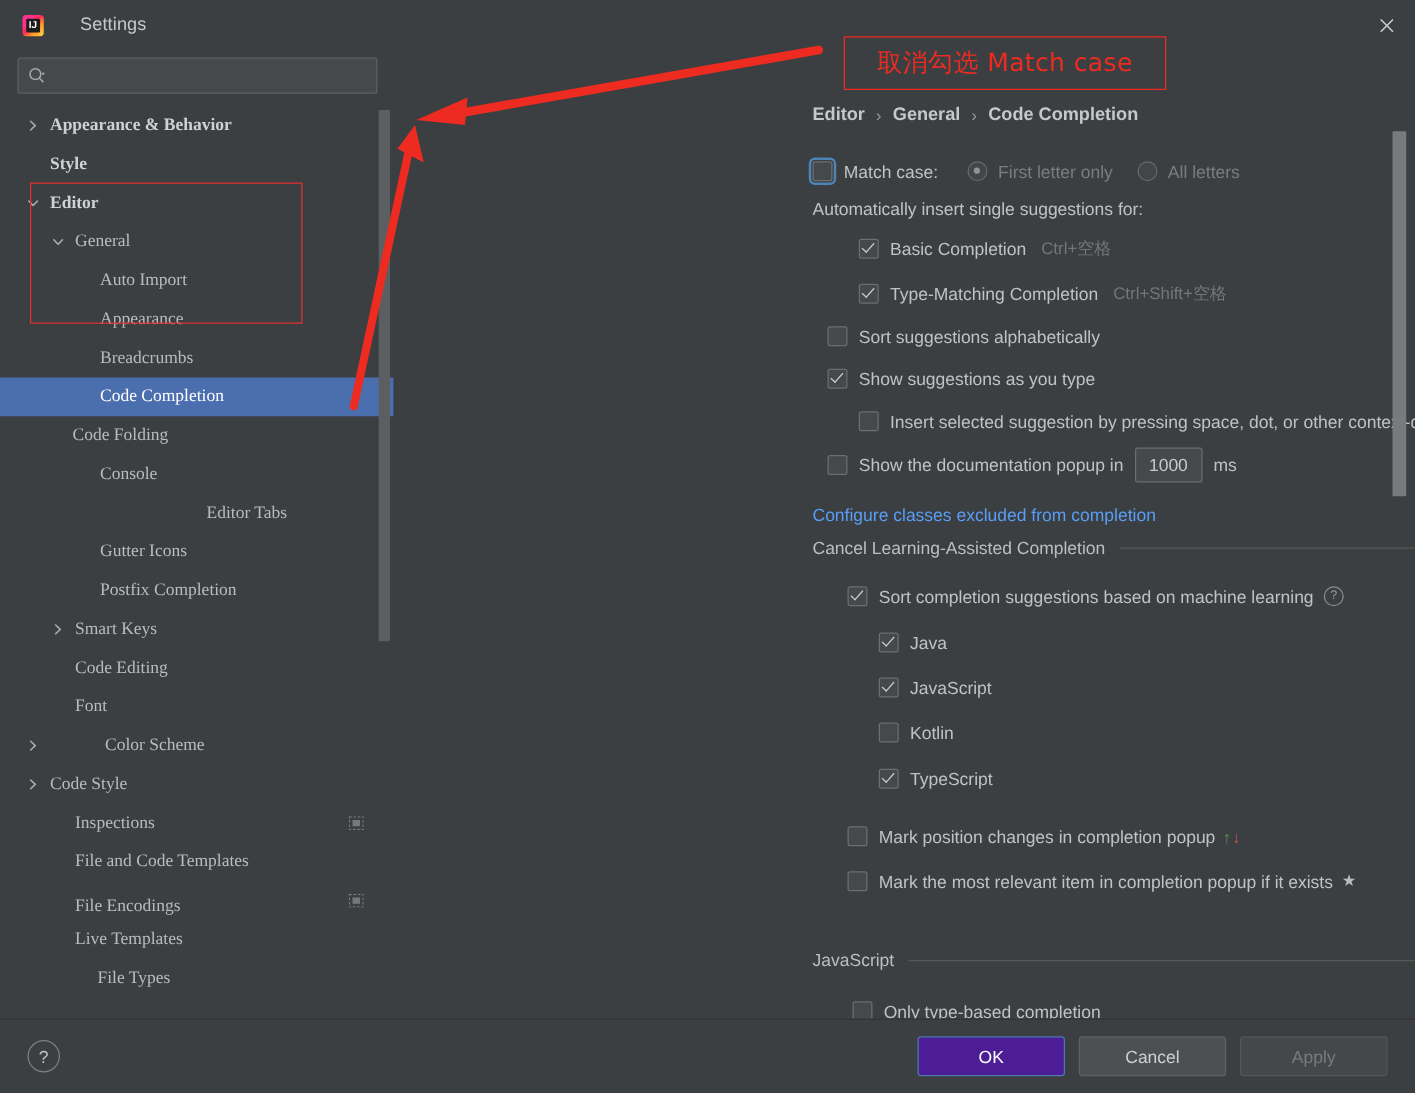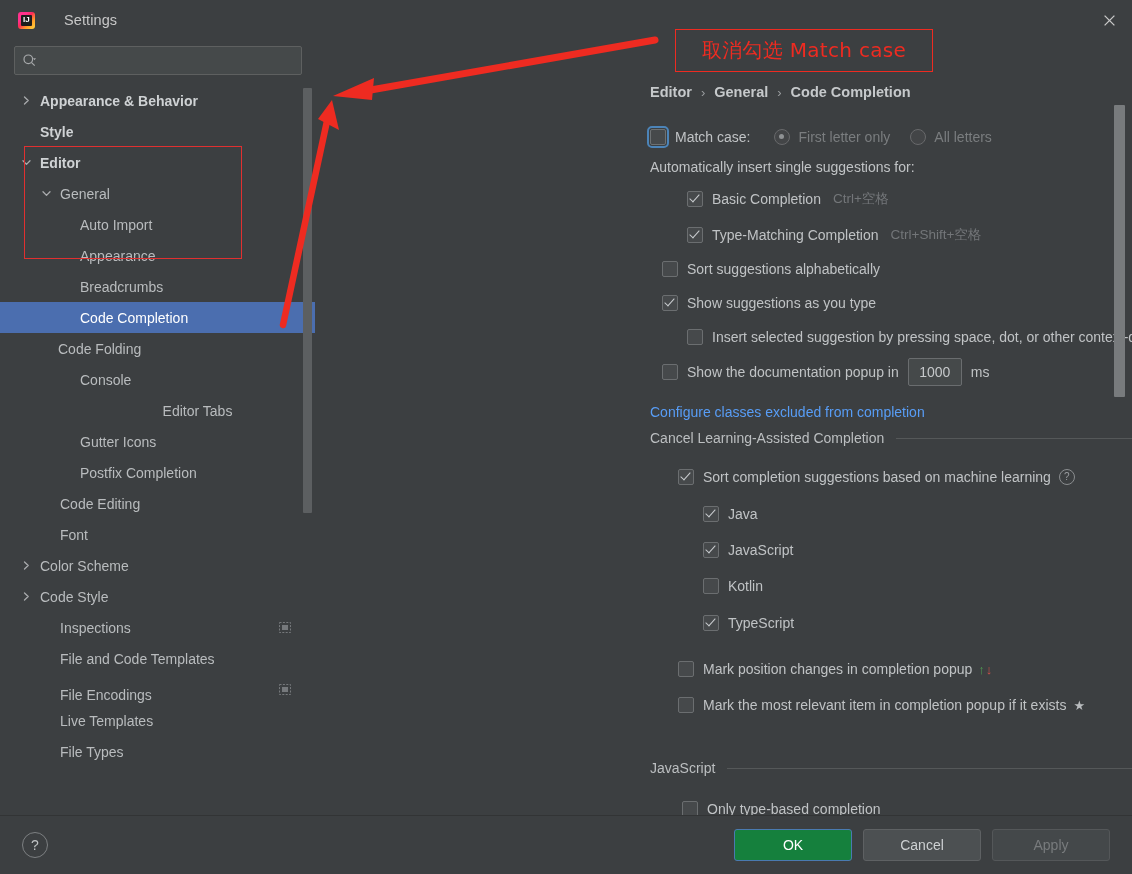--- a/index.html
+++ b/index.html
@@ -103,20 +103,21 @@
     overflow: hidden;
     padding-top: 2px;
   }
   .tree-row {
     height: 31px;
     display: flex; align-items: center;
     font-size: 14px;
     color: #b9bcbe;
     position: relative;
     white-space: nowrap;
+    font-family: Liberation Serif, serif;
   }
   .tree-row.bold { font-weight: bold; color: #cfd2d4; }
   .tree-row.selected { background: #4b6eaf; color: #ffffff; }
   .tw {
     width: 16px; height: 16px; flex: none;
     display: flex; align-items: center; justify-content: center;
     color: #a9abad;
   }
   .tw.empty { visibility: hidden; }
   .tree-label { flex: 1; }
@@ -274,21 +275,21 @@
     height: 30px; min-width: 88px;
     border-radius: 3px;
     display: flex; align-items: center; justify-content: center;
     font-size: 14px;
     border: 1px solid #5e6163;
     background: #4c5052;
     color: #cdd0d2;
     padding: 0 14px;
   }
   .btn.primary {
-    background: #15803d; border-color: #4a7ab0; color: #ffffff;
+    background: #4c1d95; border-color: #4a7ab0; color: #ffffff;
   }
   .btn.disabled { color: #787b7d; background: #44484a; border-color: #545759; }
 
   
   #annot {
     position: absolute; inset: 0;
     pointer-events: none; z-index: 40;
   }
   #annot-label {
     position: absolute;
@@ -401,28 +402,36 @@
             </div>
             <div class="tree-row" style="padding-left: 58px;">
               <span class="tw empty"></span>
               <span class="tree-label" style="margin-left: 6px;">Gutter Icons</span>
             </div>
             <div class="tree-row" style="padding-left: 58px;">
               <span class="tw empty"></span>
               <span class="tree-label" style="margin-left: 6px;">Postfix Completion</span>
             </div>
             <div class="tree-row" style="padding-left: 38px;">
+              <span class="tw">
+                <svg width="9" height="9" viewBox="0 0 9 9">
+                  <path d="M2.5 1 L6.2 4.5 L2.5 8" stroke="currentColor" stroke-width="1.3" fill="none" stroke-linecap="round" stroke-linejoin="round"></path>
+                </svg>
+              </span>
+              <span class="tree-label" style="margin-left: 6px;">Smart Keys</span>
+            </div>
+            <div class="tree-row" style="padding-left: 38px;">
               <span class="tw empty"></span>
               <span class="tree-label" style="margin-left: 6px;">Code Editing</span>
             </div>
             <div class="tree-row" style="padding-left: 38px;">
               <span class="tw empty"></span>
               <span class="tree-label" style="margin-left: 6px;">Font</span>
             </div>
-            <div class="tree-row" style="padding-left: 18px;">
+            <div class="tree-row" style="padding-left: 18px; gap: 44px;">
               <span class="tw">
                 <svg width="9" height="9" viewBox="0 0 9 9">
                   <path d="M2.5 1 L6.2 4.5 L2.5 8" stroke="currentColor" stroke-width="1.3" fill="none" stroke-linecap="round" stroke-linejoin="round"></path>
                 </svg>
               </span>
               <span class="tree-label" style="margin-left: 6px;">Color Scheme</span>
             </div>
             <div class="tree-row" style="padding-left: 18px;">
               <span class="tw">
                 <svg width="9" height="9" viewBox="0 0 9 9">
@@ -452,21 +461,21 @@
                 <svg width="12" height="11" viewBox="0 0 12 11">
                   <rect x="0.5" y="0.5" width="11" height="10" fill="none" stroke="#9a9da0" stroke-width="1" stroke-dasharray="2 1.4"></rect>
                   <rect x="3" y="3" width="6" height="5" fill="#9a9da0"></rect>
                 </svg>
               </span>
             </div>
             <div class="tree-row" style="padding-left: 38px;">
               <span class="tw empty"></span>
               <span class="tree-label" style="margin-left: 6px;">Live Templates</span>
             </div>
-            <div class="tree-row" style="padding-left: 38px;">
+            <div class="tree-row" style="padding-left: 56px;">
               <span class="tw empty"></span>
               <span class="tree-label" style="margin-left: 6px;">File Types</span>
             </div>
           </div>
         <div id="sidebar-scroll" style="top:5px;height:425px;"></div>
 
         <div id="tree-redbox" style="left:24px; top:63px; width:216px; height:111px;"></div>
       </div>
     </div>
 

